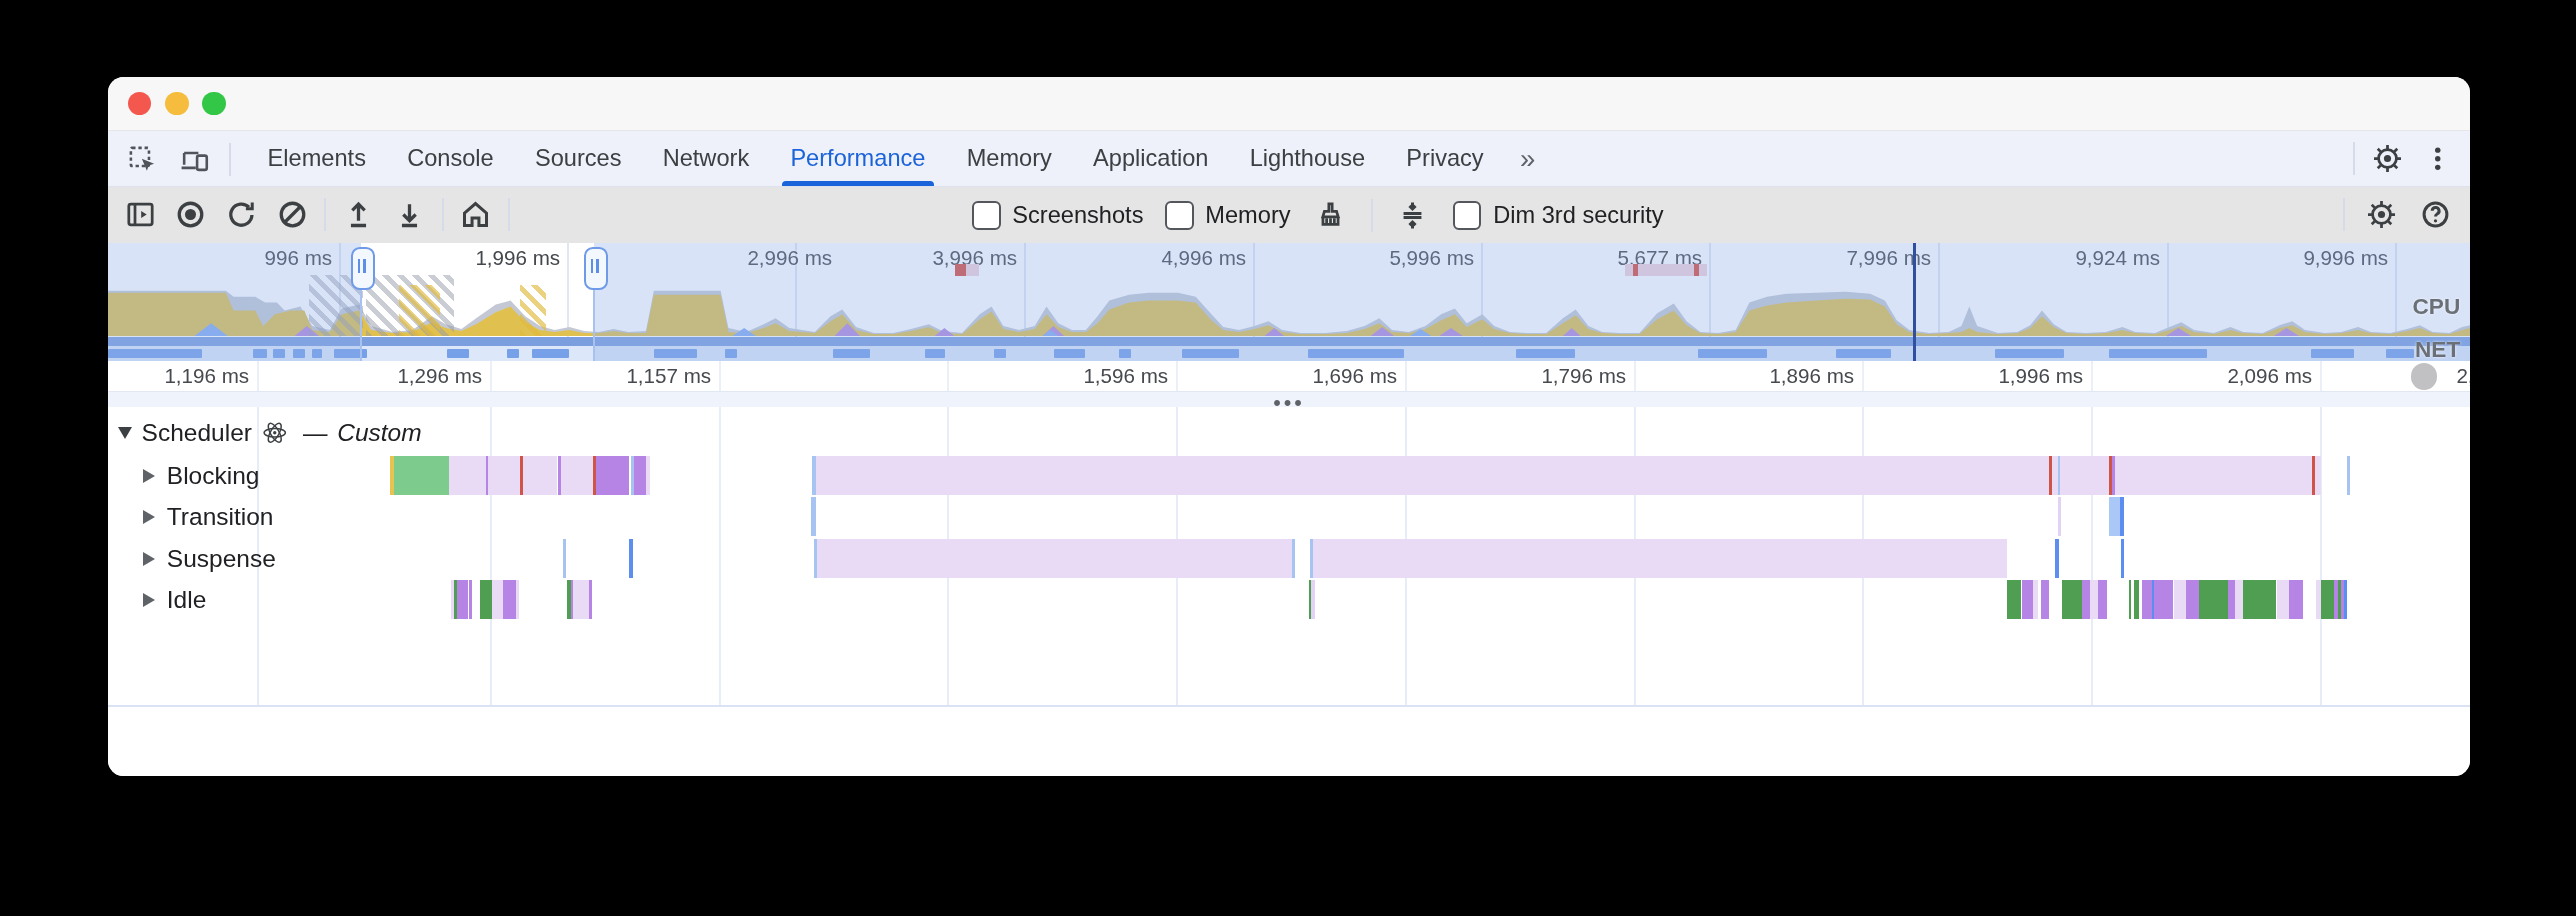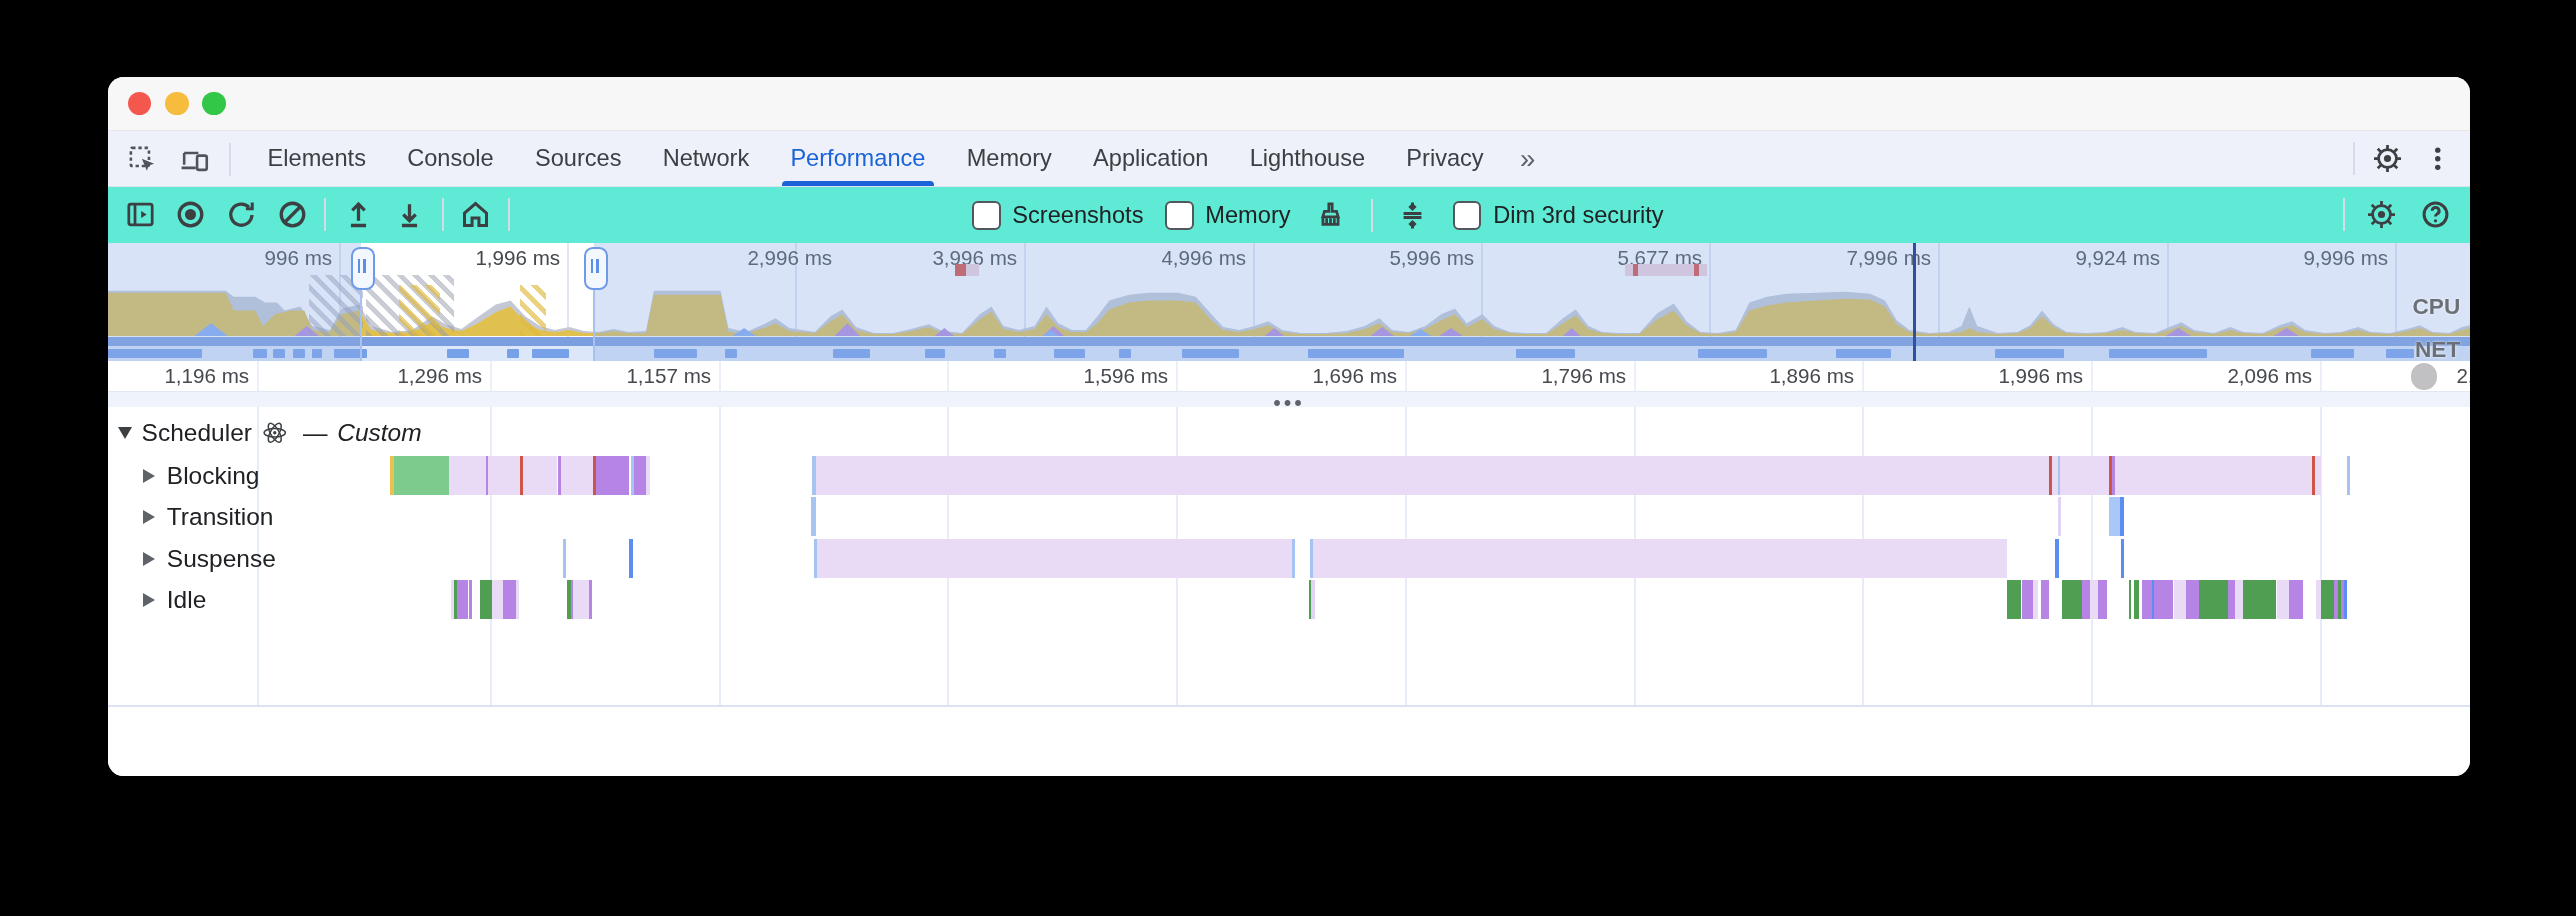--- a/index.html
+++ b/index.html
@@ -15,21 +15,21 @@
   .tabbar .icons{position:absolute;left:15.7px;top:9.8px;display:flex;gap:15.7px;align-items:center;}
   .ibtn{width:37px;height:37px;display:flex;align-items:center;justify-content:center;border-radius:5.9px;}
   .vdiv{width:2px;height:33px;background:#d5dbe8;}
   .tabs{position:absolute;left:139px;top:0;height:100%;display:flex;align-items:center;}
   .tab{position:relative;height:100%;display:flex;align-items:center;padding:0 20.6px;font-size:23.6px;color:#3c4043;white-space:nowrap;cursor:default;}
   .tab.active{color:#1a63d8;}
   .tab.active::after{content:"";position:absolute;left:11.8px;right:11.8px;bottom:0;height:4.9px;background:#1a63d8;border-radius:3.9px 3.9px 0 0;}
   .tab.more{font-size:27.5px;color:#5f6368;padding:0 15.7px;}
   .tabbar .right{position:absolute;right:13.7px;top:8.8px;display:flex;gap:13.7px;align-items:center;}
   
-  .toolbar{position:absolute;left:0;top:110px;width:100%;height:56px;background:#5eead4;border-bottom:1px solid #e4e8f0;}
+  .toolbar{position:absolute;left:0;top:110px;width:100%;height:56px;background:#e5e5e5;border-bottom:1px solid #e4e8f0;}
   .toolbar .left{position:absolute;left:13.7px;top:8.8px;display:flex;gap:13.7px;align-items:center;}
   .toolbar .mid{position:absolute;left:864px;top:8.8px;display:flex;gap:21.6px;align-items:center;height:39px;}
   .toolbar .right{position:absolute;right:15.7px;top:8.8px;display:flex;gap:17.7px;align-items:center;}
   .chk{display:flex;gap:11.8px;align-items:center;font-size:23.6px;color:#202124;}
   .box{width:24.5px;height:24.5px;border:2.5px solid #53575c;border-radius:5.9px;background:#fff;}
   
   .overview{position:absolute;left:0;top:166px;width:100%;height:118px;background:#fff;}
   .ov-label{position:absolute;top:2.9px;font-size:20.6px;color:#44474c;transform:translateX(-100%);padding-right:6.9px;white-space:nowrap;
             text-shadow:0 0 2.9px #fff,0 0 2.9px #fff;}
   .ov-grid{position:absolute;top:0;bottom:0;width:2px;background:rgba(130,155,205,.25);}

